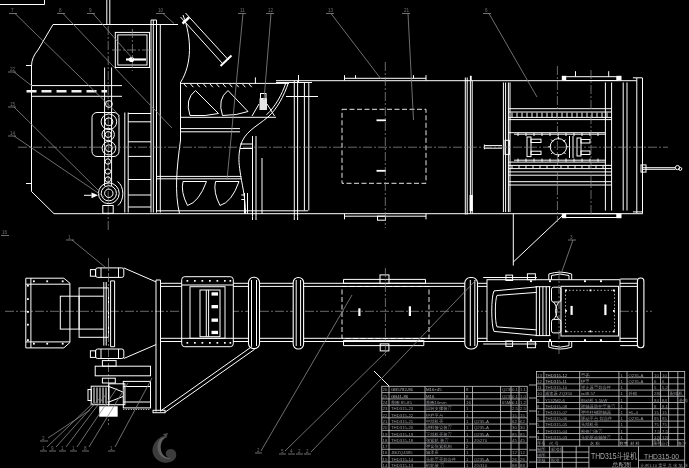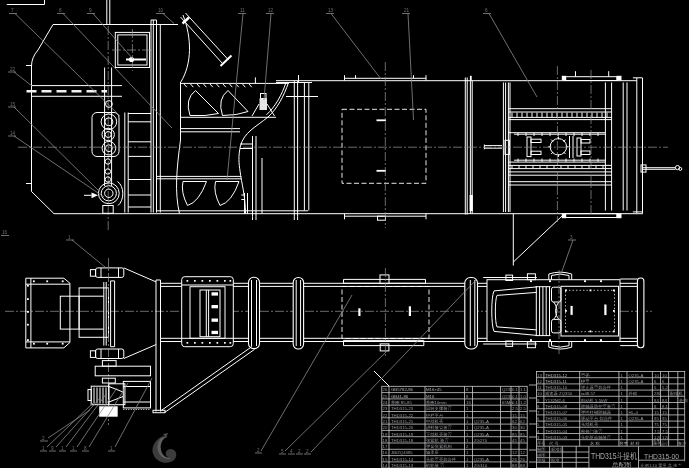--- a/index.html
+++ b/index.html
@@ -1,15 +1,15 @@
 <!DOCTYPE html>
 <html><head><meta charset="utf-8">
 <style>
 html,body{margin:0;padding:0;background:#000;}
-#c{position:relative;width:689px;height:468px;background:#000;overflow:hidden;font-family:"Liberation Sans",sans-serif;border-radius:19px;}
+#c{position:relative;width:689px;height:468px;background:#000;overflow:hidden;font-family:"Liberation Sans",sans-serif;}
 svg{position:absolute;top:0;left:0;}
 svg *{vector-effect:none;}
 .w{stroke:#fff;fill:none;stroke-width:1;}
 .wf{fill:#fff;stroke:none;}
 .cl{stroke:#979797;fill:none;stroke-width:0.7;stroke-dasharray:9 2 2 2;}
 .ld{stroke:#8a8a8a;fill:none;stroke-width:0.8;}
 .lb{fill:#707070;font-size:4.6px;font-family:"Liberation Sans",sans-serif;}
 .tg{fill:#9a9aa0;font-size:4.3px;font-family:"Liberation Sans",sans-serif;}
 .tl{stroke:#c9c9c9;fill:none;stroke-width:0.8;}
 </style></head>

